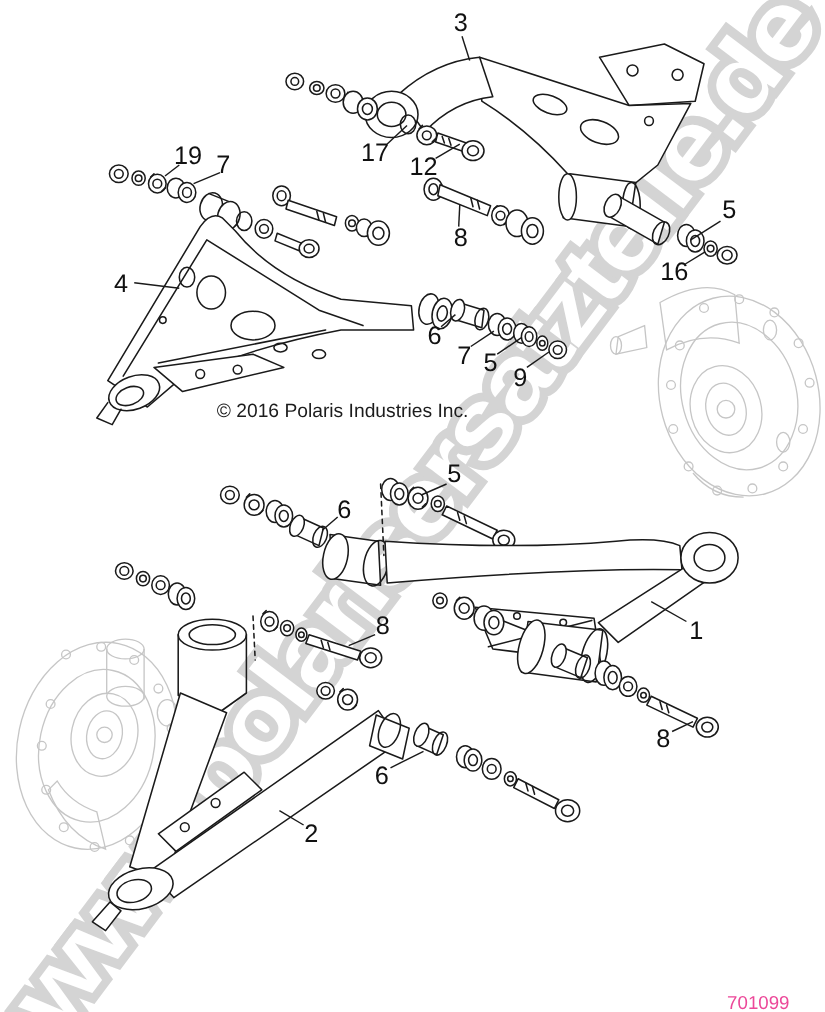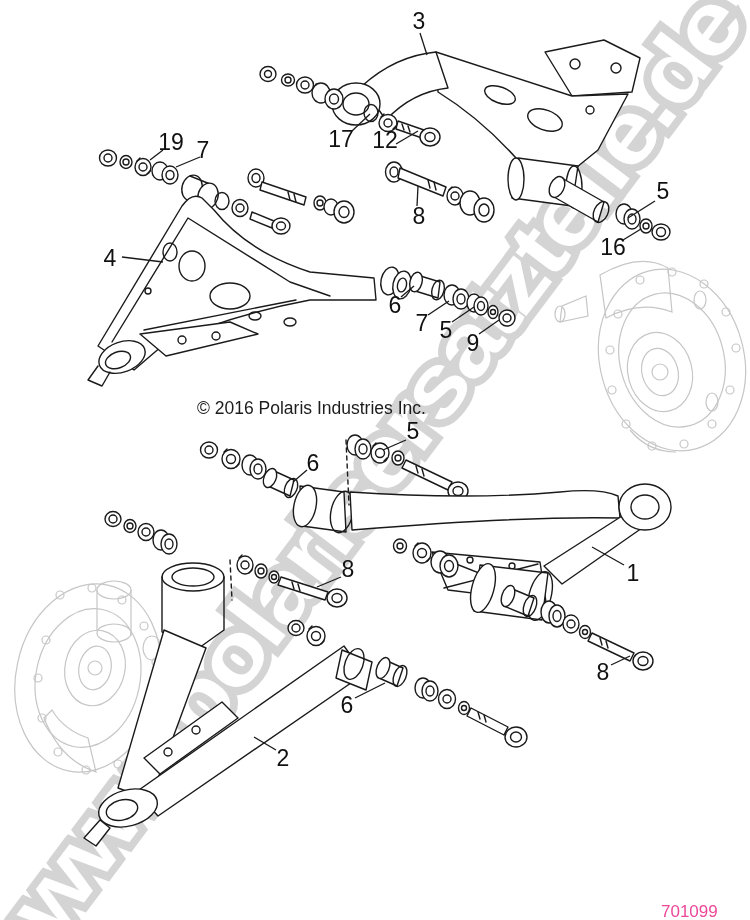--- a/index.html
+++ b/index.html
@@ -1,21 +1,21 @@
 <!DOCTYPE html>
 <html><head>
 <meta charset="utf-8">
 <style>
   html,body{margin:0;padding:0;background:#fff;}
   .stage{position:relative;width:750px;height:920px;background:#ffffff;overflow:hidden;
          font-family:"Liberation Sans",sans-serif;}
   .stage svg{position:absolute;left:0;top:0;}
   .callout{position:absolute;transform:translate(-50%,-50%);font-size:23px;color:#111;
            line-height:1;letter-spacing:0;}
-  .copyright{position:absolute;left:197px;top:398px;font-size:17.5px;color:#1c1c1c;white-space:nowrap;text-align:right;}
+  .copyright{position:absolute;left:197px;top:363px;font-size:17.5px;color:#1c1c1c;white-space:nowrap;text-align:right;}
   .partnum{position:absolute;left:661px;top:902px;font-size:17px;color:#ec4899;white-space:nowrap;}
 </style>
 </head>
 <body>
 
 <div class="stage">
 
 <svg width="750" height="920" viewBox="0 0 750 920">
 
   <text x="375" y="496" text-anchor="middle" transform="rotate(-53 375 465)" font-size="88" font-weight="bold" fill="#ffffff" stroke="#d4d4d4" stroke-width="15" style="paint-order:stroke;letter-spacing:-3px" textLength="1150" lengthAdjust="spacingAndGlyphs" font-family="Liberation Sans, sans-serif">www.polarisersatzteile.de</text>
@@ -376,21 +376,21 @@
     <path d="M341,577 L317,587"></path>
     <path d="M624,565 L592,547"></path>
     <path d="M611,665 L630,656"></path>
     <path d="M355,698 L385,683"></path>
     <path d="M276,750 L254,737"></path>
   </g>
 </svg>
 
   <div class="callout" style="left:419px;top:21px">3</div>
   <div class="callout" style="left:341px;top:139px">17</div>
-  <div class="callout" style="left:385px;top:140px">12</div>
+  <div class="callout" style="left:385px;top:152px">12</div>
   <div class="callout" style="left:419px;top:216px">8</div>
   <div class="callout" style="left:171px;top:142px">19</div>
   <div class="callout" style="left:203px;top:150px">7</div>
   <div class="callout" style="left:110px;top:258px">4</div>
   <div class="callout" style="left:663px;top:191px">5</div>
   <div class="callout" style="left:613px;top:247px">16</div>
   <div class="callout" style="left:395px;top:305px">6</div>
   <div class="callout" style="left:422px;top:323px">7</div>
   <div class="callout" style="left:446px;top:330px">5</div>
   <div class="callout" style="left:473px;top:343px">9</div>

